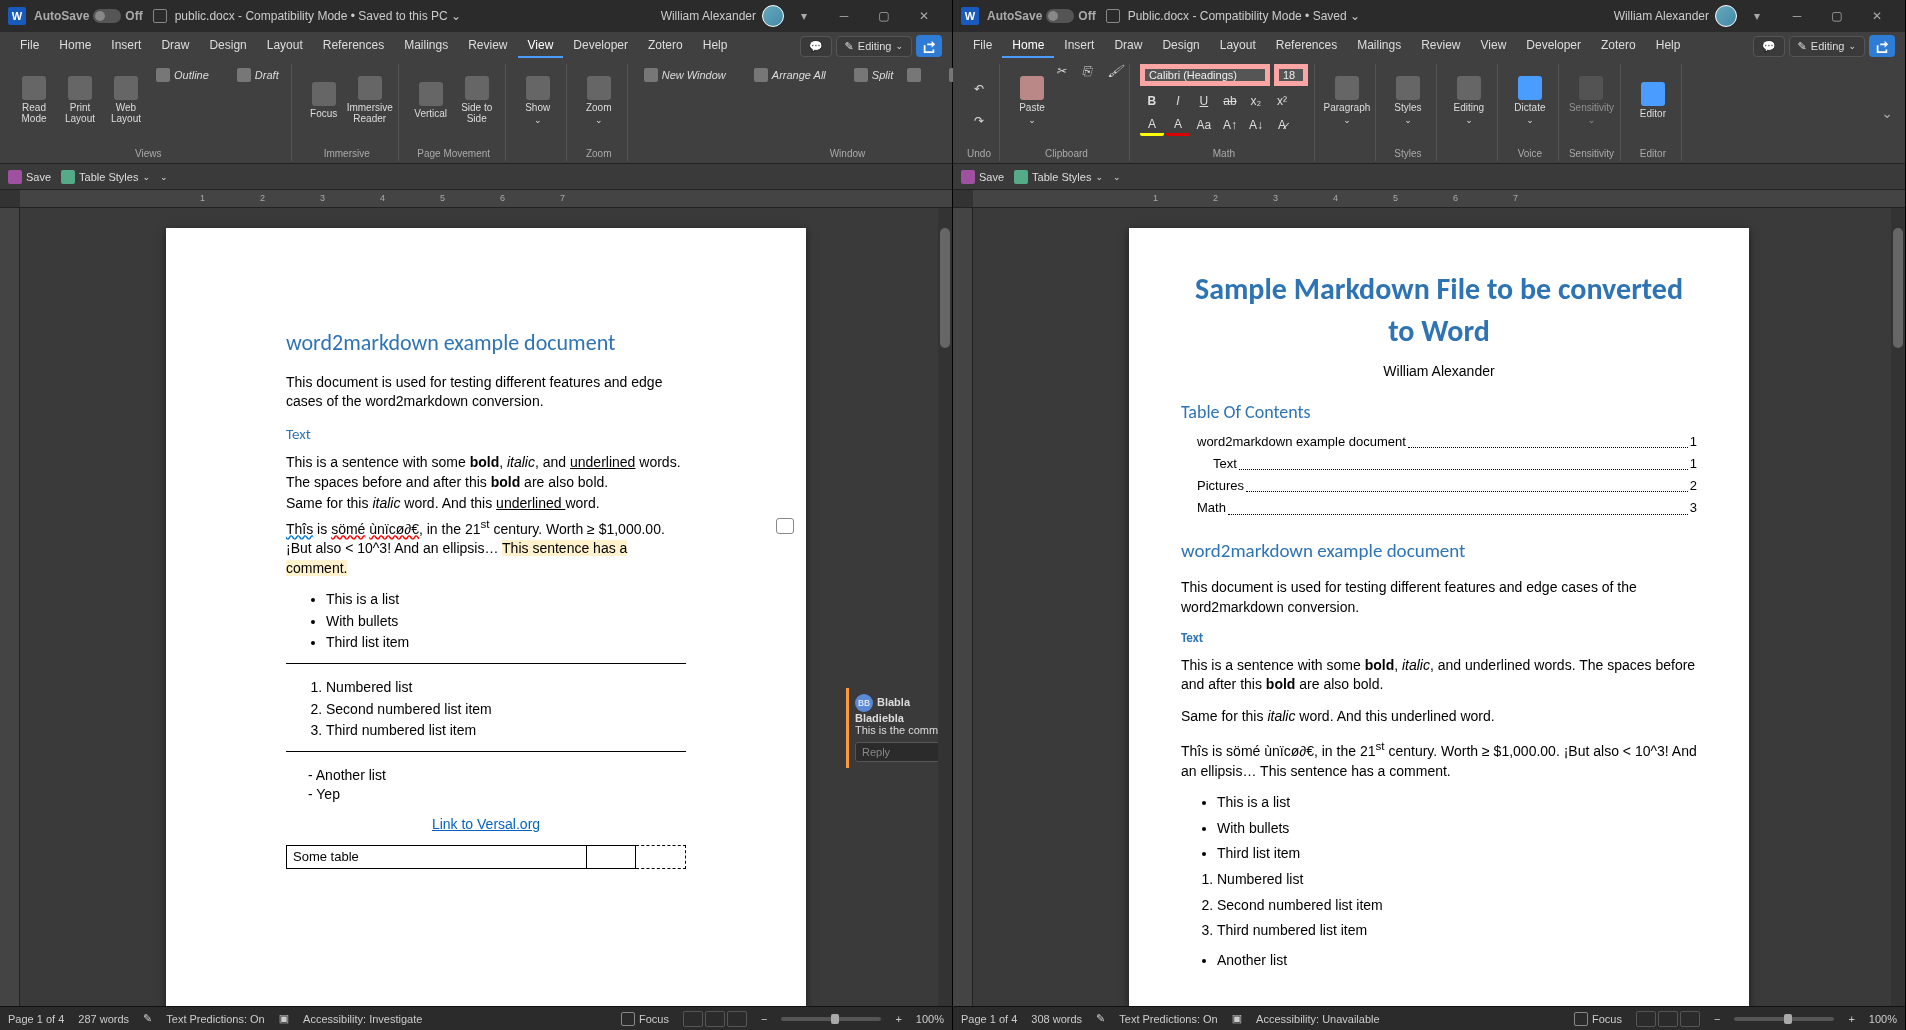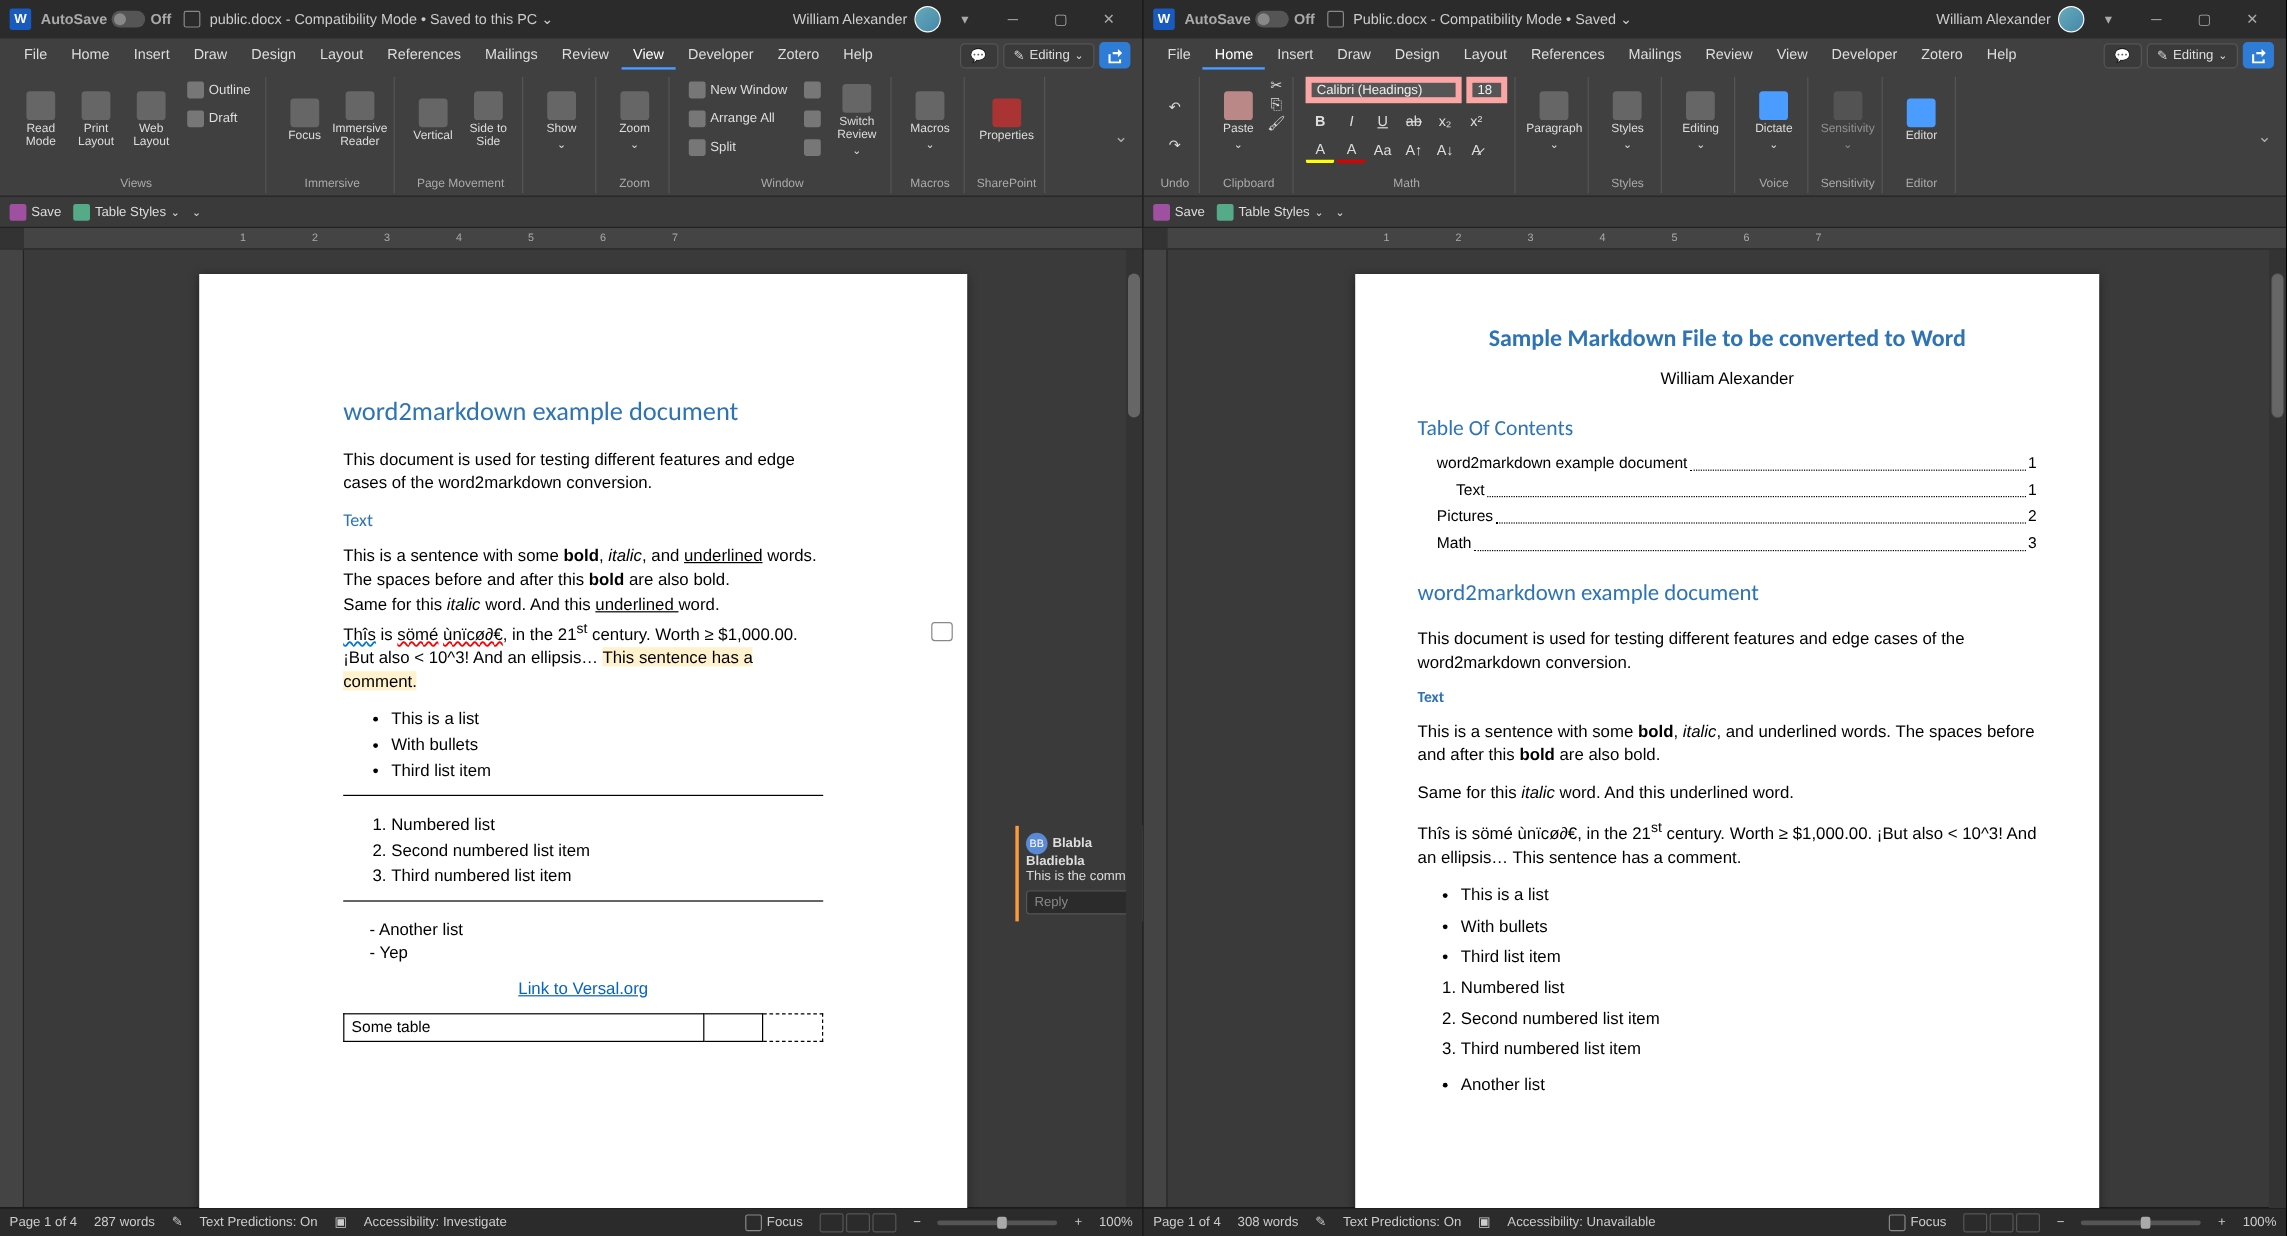--- a/index.html
+++ b/index.html
@@ -23,41 +23,41 @@
 .tabs .rightbtns { display: flex; gap: 4px; align-items: center; }
 .pillbtn { background: #3a3a3a; border: 1px solid #555; border-radius: 4px; padding: 3px 8px; color: #ddd; font-size: 11px; display: flex; align-items: center; gap: 4px; }
 .sharebtn { background: #2e7cd6; width: 26px; height: 22px; border-radius: 4px; display: flex; align-items: center; justify-content: center; }
 .ribbon { height: 104px; background: #404040; display: flex; padding: 4px 6px 2px 6px; gap: 4px; border-bottom: 1px solid #222; }
 .rgroup { display: flex; flex-direction: column; align-items: center; border-right: 1px solid #555; padding: 0 6px; }
 .rgroup:last-child { border-right: none; flex: 1; }
 .rgroup .rbtns { display: flex; gap: 2px; flex: 1; align-items: flex-start; }
 .rgroup .glabel { font-size: 10px; color: #aaa; padding: 2px 0; }
 .bigbtn { width: 44px; height: 72px; display: flex; flex-direction: column; align-items: center; justify-content: center; gap: 2px; color: #ddd; font-size: 10px; text-align: center; padding: 2px; border-radius: 3px; }
 .bigbtn .icn { width: 24px; height: 24px; background: #666; border-radius: 3px; }
-.smallrow { display: flex; flex-direction: column; gap: 2px; }
+.smallrow { display: flex; flex-direction: row; gap: 16px; font-style: italic; }
 .smbtn { height: 22px; display: flex; align-items: center; gap: 4px; padding: 0 6px; color: #ddd; font-size: 11px; border-radius: 3px; white-space: nowrap; }
 .smbtn .sicn { width: 14px; height: 14px; background: #777; border-radius: 2px; }
 .fontcombo { background: #555; border: 5px solid #fca5a5; color: #eee; font-size: 11px; padding: 2px 4px; height: 22px; }
 .fmtgrid { display: grid; grid-template-columns: repeat(6, 24px); grid-auto-rows: 22px; gap: 2px; }
 .fmtbtn { display: flex; align-items: center; justify-content: center; color: #ddd; font-size: 12px; border-radius: 2px; }
 .quickbar { height: 26px; background: #3a3a3a; display: flex; align-items: center; padding: 0 8px; gap: 10px; border-bottom: 1px solid #222; }
 .qbtn { display: flex; align-items: center; gap: 4px; color: #ddd; font-size: 11px; }
 .qbtn .qicn { width: 14px; height: 14px; background: #a050a0; border-radius: 2px; }
 .ruler { height: 18px; background: #444; position: relative; border-bottom: 1px solid #222; color: #aaa; font-size: 9px; }
 .ruler .rh { position: absolute; top: 0; width: 20px; height: 100%; background: #333; }
 .ruler .marks { position: absolute; left: 140px; top: 3px; display: flex; gap: 2px; }
 .ruler .num { width: 58px; }
 .docarea { flex: 1; background: #3a3a3a; overflow: hidden; position: relative; display: flex; }
 .vruler { width: 20px; background: #444; border-right: 1px solid #222; }
 .docscroll { flex: 1; overflow: auto; padding: 20px 60px; display: flex; justify-content: center; }
 .page { width: 640px; min-height: 820px; background: #fff; padding: 100px 120px 40px 120px; box-shadow: 0 2px 8px rgba(0,0,0,0.5); color: #000; font-family: Cambria, Georgia, serif; font-size: 14px; line-height: 1.4; }
 .page2 { width: 620px; padding: 40px 52px; }
 .h1blue { color: #2e74b5; font-size: 22px; font-weight: 400; margin-bottom: 14px; font-family: Calibri, sans-serif; }
 .h2blue { color: #2e74b5; font-size: 15px; font-weight: 400; margin: 10px 0 8px 0; font-family: Calibri, sans-serif; }
-.titleblue { color: #2e74b5; font-size: 20px; text-align: center; margin-bottom: 10px; font-family: Calibri, sans-serif; font-weight: 600; }
+.titleblue { color: #2e74b5; font-size: 30px; text-align: center; margin-bottom: 10px; font-family: Calibri, sans-serif; font-weight: 600; }
 .subtitle { text-align: center; margin-bottom: 18px; }
 .tochead { color: #2e74b5; font-size: 18px; font-family: Calibri, sans-serif; margin-bottom: 8px; }
 .tocrow { display: flex; font-size: 13px; margin-bottom: 4px; }
 .tocrow .tlabel { white-space: nowrap; }
 .tocrow .dots { flex: 1; border-bottom: 1px dotted #000; margin: 0 2px 3px 2px; }
 .tocrow.indent1 { padding-left: 16px; }
 .tocrow.indent2 { padding-left: 32px; }
 .para { margin-bottom: 2px; }
 .parag { margin-bottom: 12px; }
 .redwave { text-decoration: underline wavy red; }

